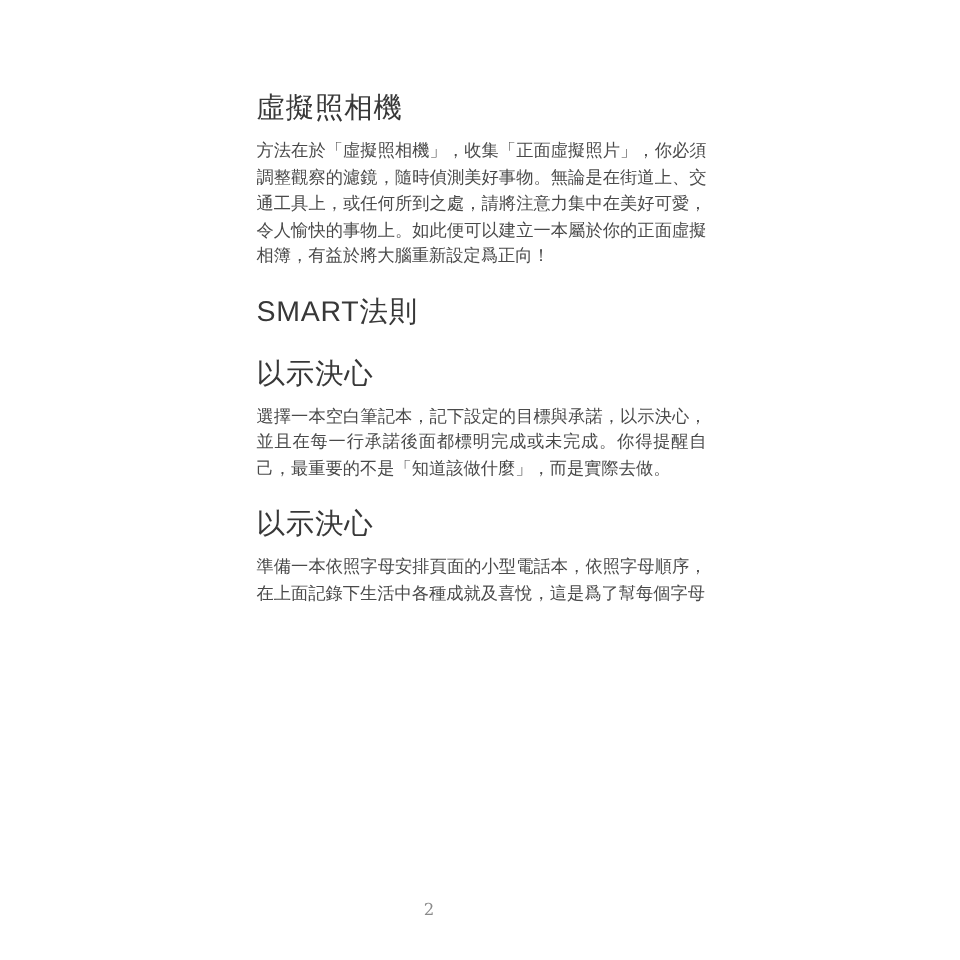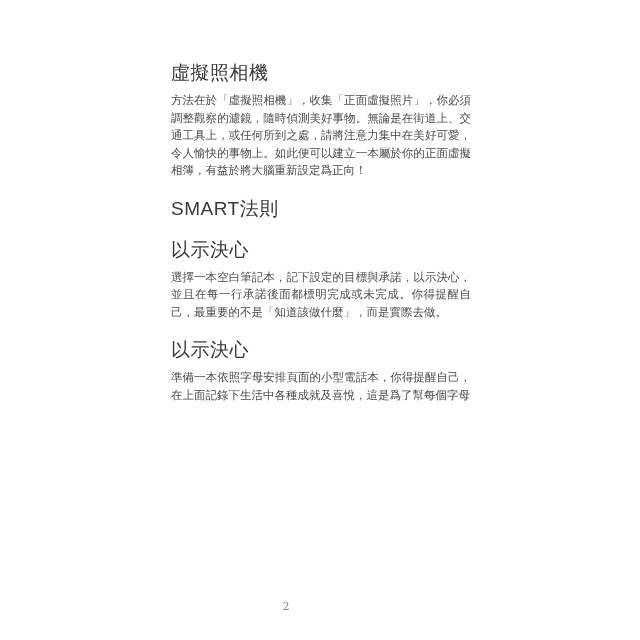--- a/index.html
+++ b/index.html
@@ -68,19 +68,19 @@
       <h2>SMART法則</h2>
     </div>
 
     <div class="section">
       <h2>以示決心</h2>
       <p>選擇一本空白筆記本，記下設定的目標與承諾，以示決心，並且在每一行承諾後面都標明完成或未完成。你得提醒自己，最重要的不是「知道該做什麼」，而是實際去做。</p>
     </div>
 
     <div class="section">
       <h2>以示決心</h2>
-      <p>準備一本依照字母安排頁面的小型電話本，你得提醒自己，在上面記錄下生活中各種成就及喜悅，這是爲了幫每個字母</p>
+      <p>準備一本依照字母安排頁面的小型電話本，依照字母順序，在上面記錄下生活中各種成就及喜悅，這是爲了幫每個字母</p>
     </div>
 
   </div>
 
   <div class="page-number">2</div>
 </div>
 
 </body></html>

